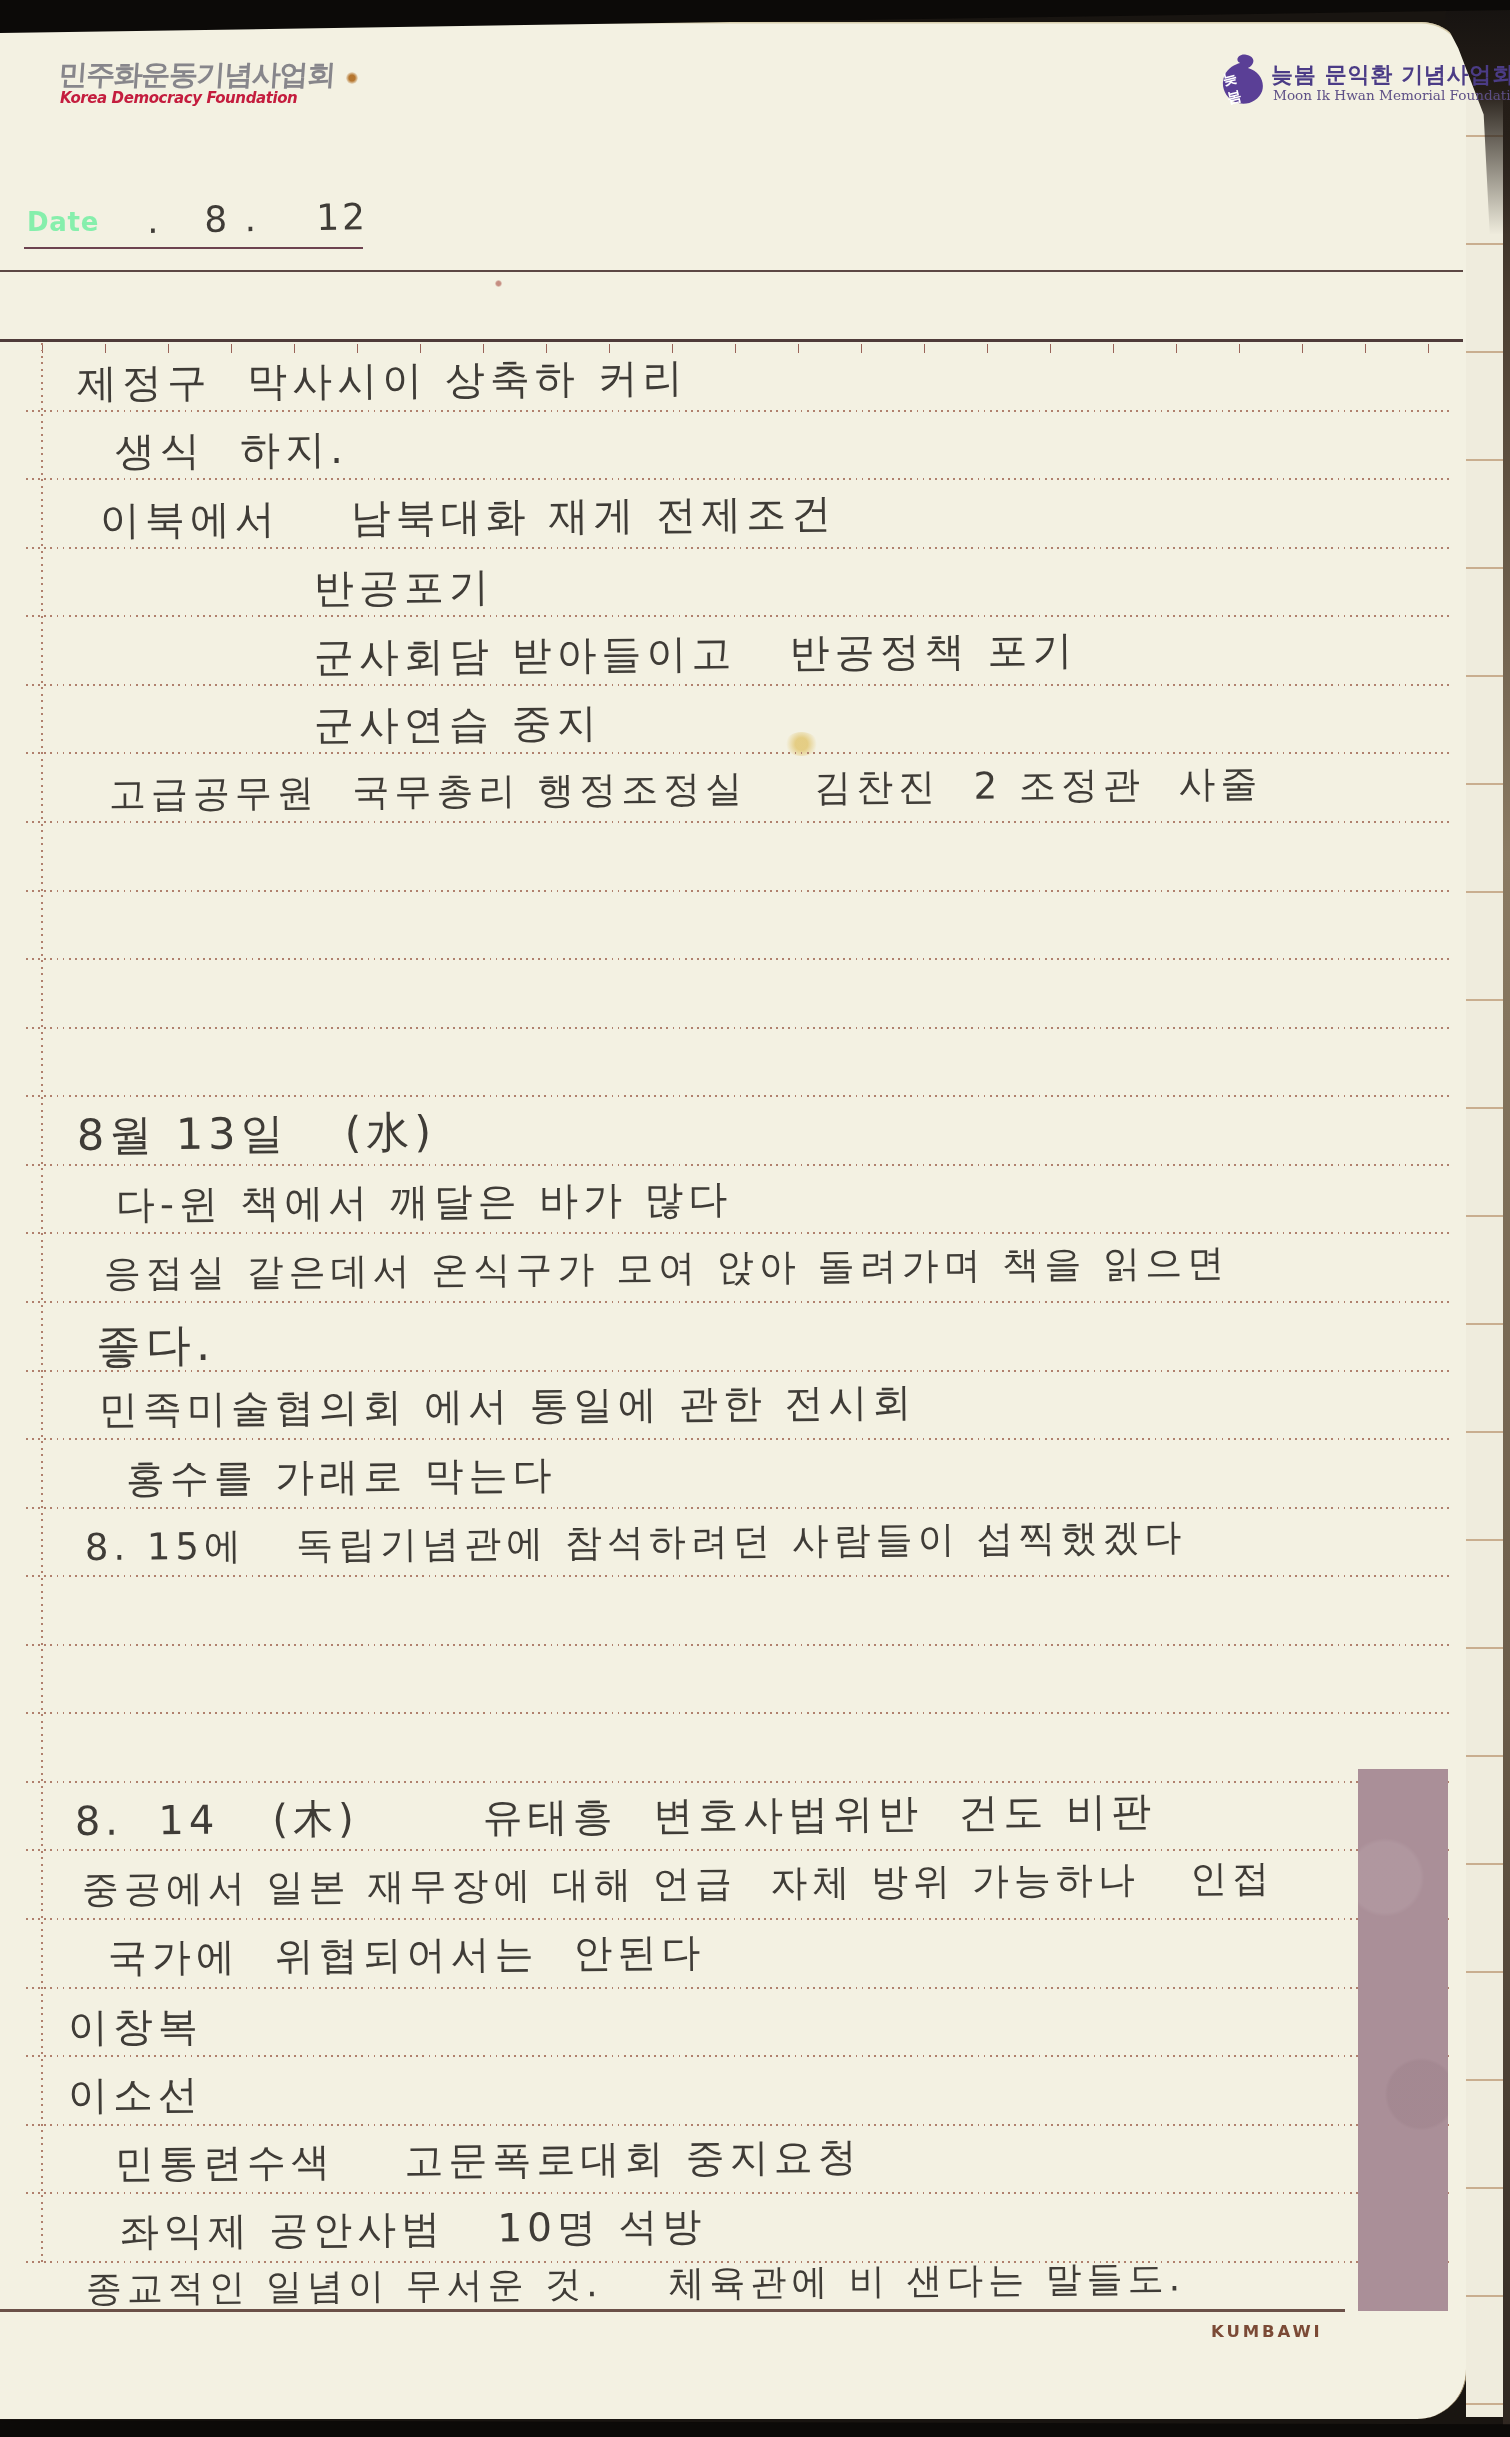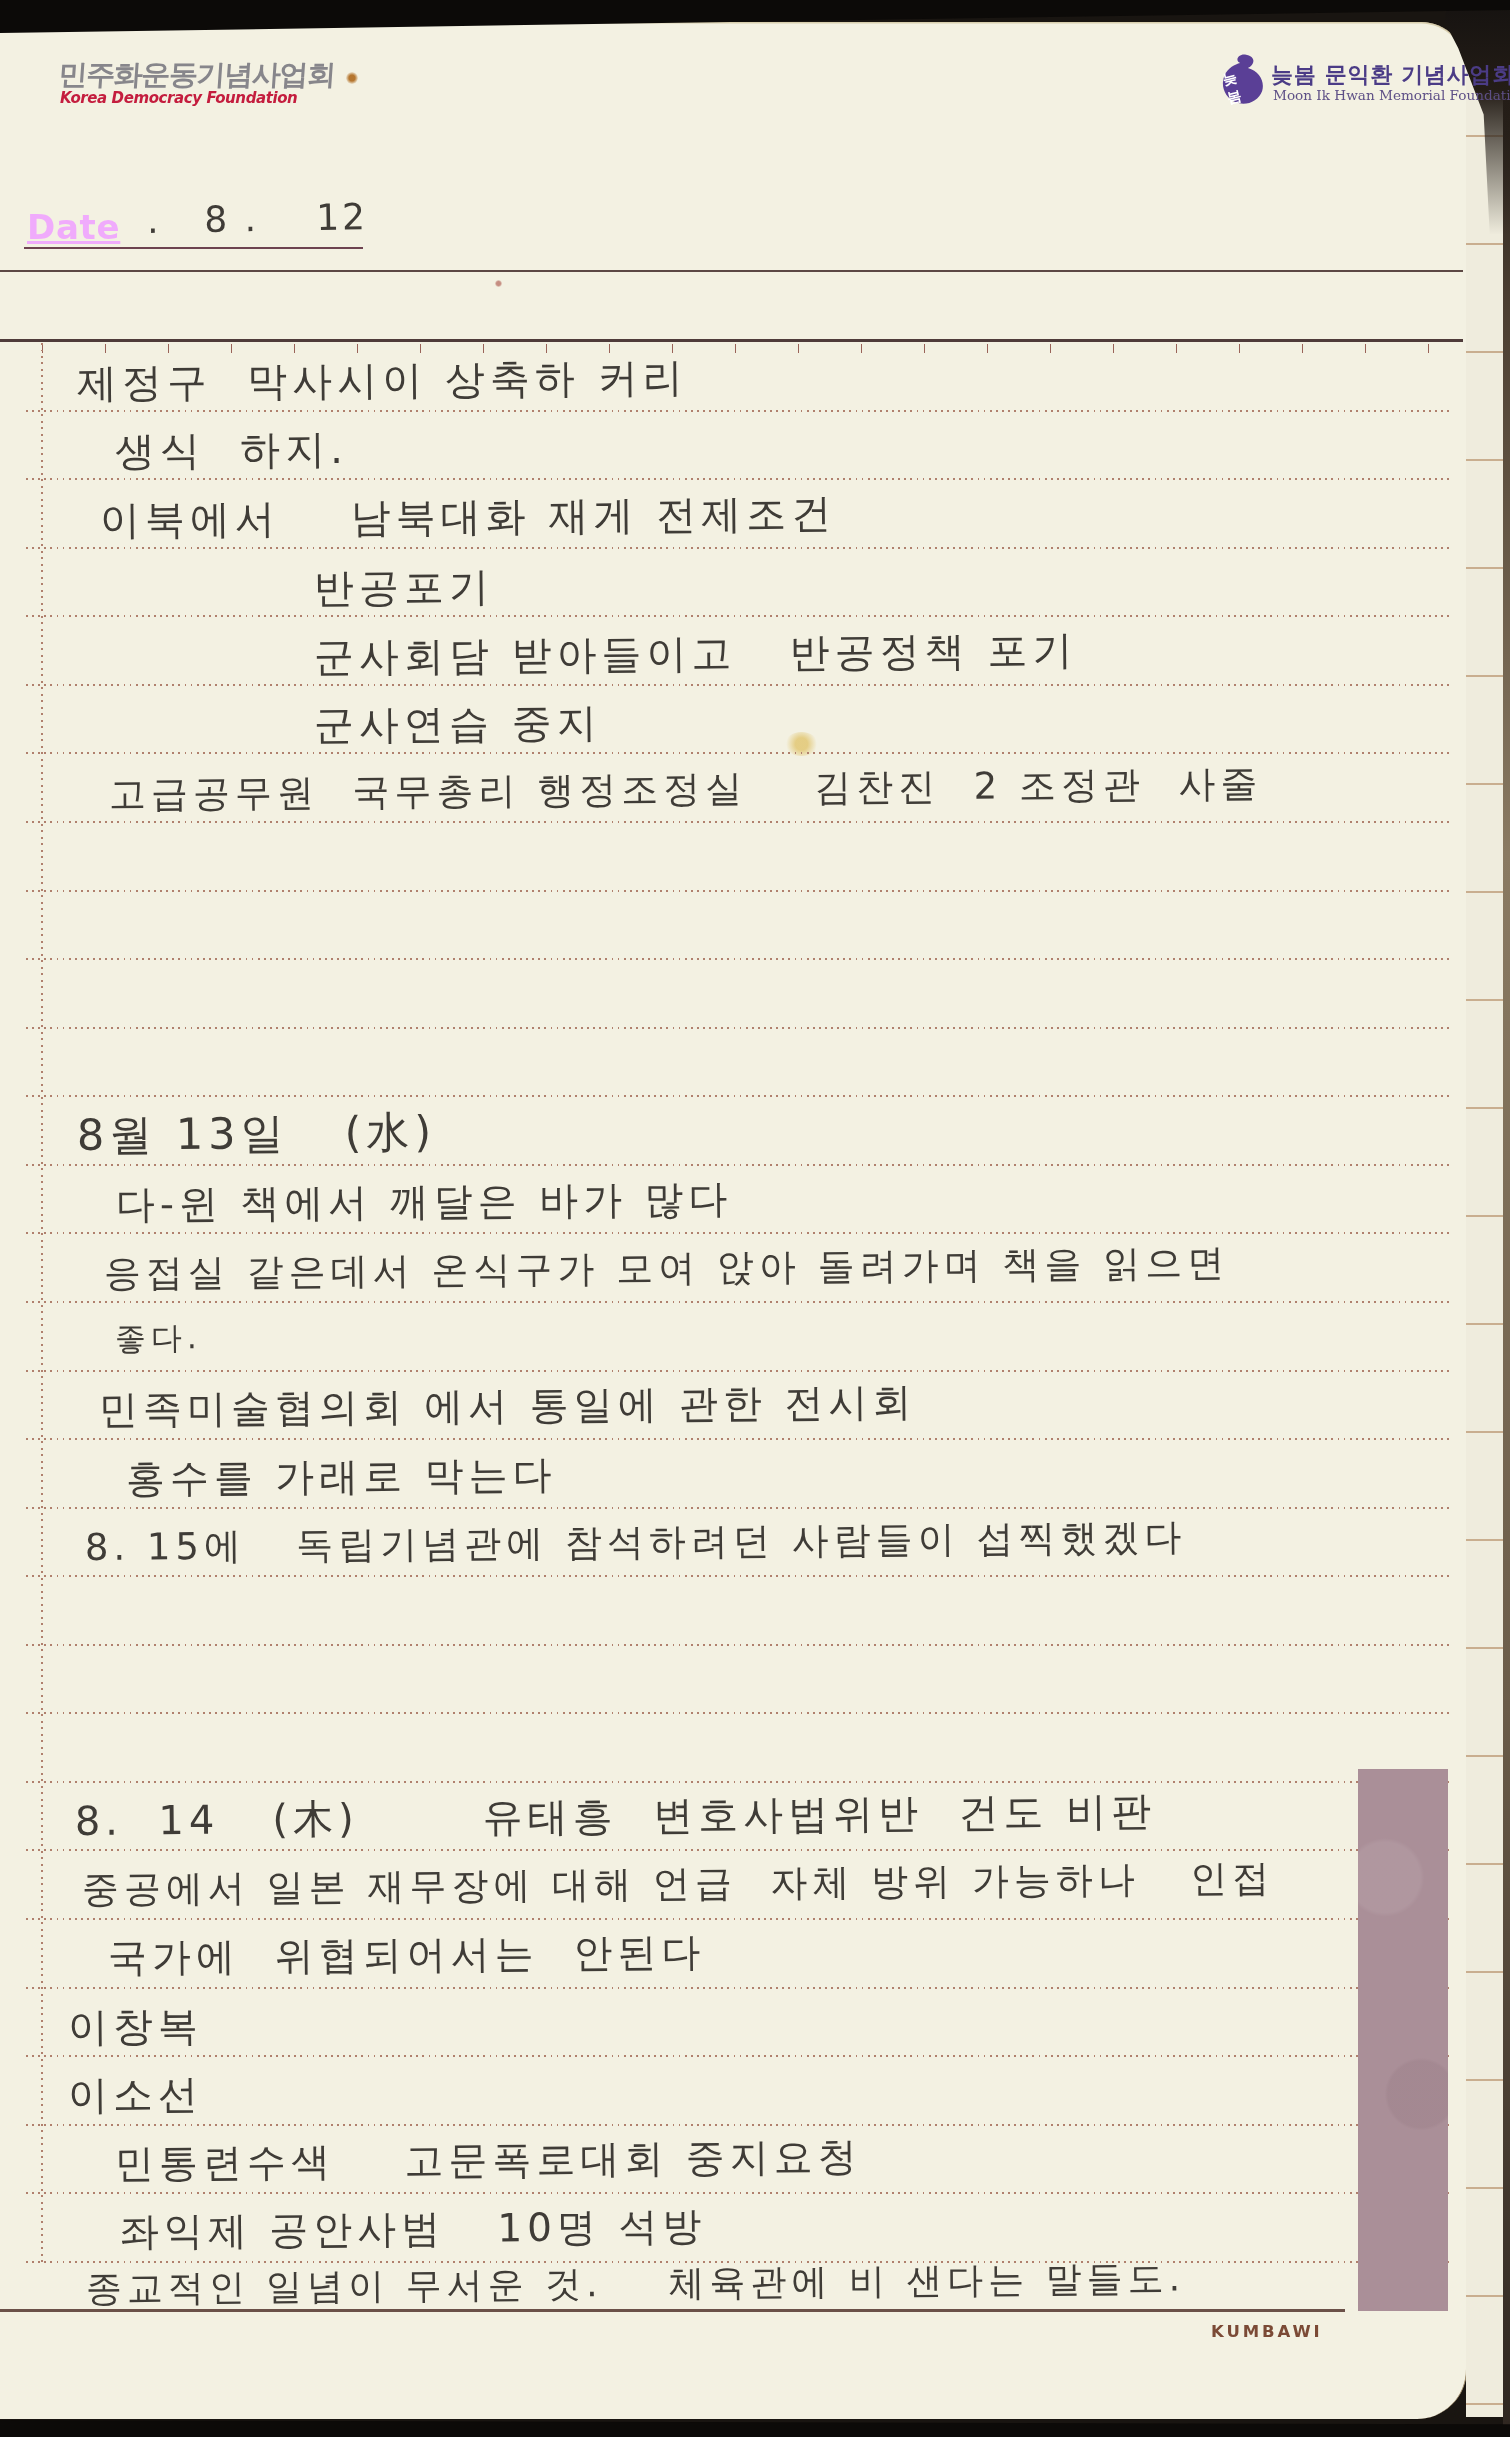--- a/index.html
+++ b/index.html
@@ -39,22 +39,22 @@
         color:#c41d3e;letter-spacing:-0.4px;white-space:pre;}
   #mihf{position:absolute;left:1218px;top:53px;}
   #mihf-kr{position:absolute;left:53px;top:7.2px;font-size:22px;font-weight:600;color:#4b3c86;
         letter-spacing:0.7px;white-space:pre;}
   #mihf-en{position:absolute;left:55px;top:34px;font-size:13.6px;color:#5d4f86;
         font-family:"DejaVu Serif",serif;white-space:pre;}
   #mihf-mark{position:absolute;left:0;top:0;width:47px;height:53px;}
   #mihf-mark-text{position:absolute;left:7.2px;top:16px;font-size:14.3px;font-weight:bold;color:#fff;
         transform:rotate(-14deg);letter-spacing:-1.4px;}
   
-  #date-label{position:absolute;left:27px;top:207px;font-size:34px;font-weight:bold;color:#f0abfc;
-        letter-spacing:0.7px;text-decoration:underline;}
+  #date-label{position:absolute;left:27px;top:207px;font-size:26px;font-weight:bold;color:#86efac;
+        letter-spacing:0.7px;}
   #date-value{position:absolute;left:147px;top:198px;font-size:36px;color:#3f3c37;white-space:pre;
         transform:rotate(-1deg);letter-spacing:2.9px;}
   #date-underline{position:absolute;left:24px;top:247px;width:339px;height:2.2px;background:#6d4350;}
   
   .hand{position:absolute;color:#3f3c37;white-space:pre;letter-spacing:5px;line-height:1.1;
         transform:rotate(-.55deg);transform-origin:left bottom;}
   
   #pink-block{position:absolute;left:1358px;top:1769px;width:90px;height:542px;background:#aa8f98;
         background-image:radial-gradient(circle at 30% 20%,rgba(255,255,255,.07) 0 8%,transparent 9%),
                          radial-gradient(circle at 70% 60%,rgba(90,60,70,.08) 0 10%,transparent 11%);}
@@ -140,21 +140,21 @@
       <div class="hand" style="left: 77px; top: 361px; font-size: 40px;">제정구  막사시이 상축하 커리</div>
       <div class="hand" style="left: 115px; top: 429px; font-size: 40px;">생식  하지.</div>
       <div class="hand" style="left: 100px; top: 498px; font-size: 40px;">이북에서    남북대화 재게 전제조건</div>
       <div class="hand" style="left: 314px; top: 566px; font-size: 40px;">반공포기</div>
       <div class="hand" style="left: 314px; top: 635px; font-size: 40px;">군사회담 받아들이고   반공정책 포기</div>
       <div class="hand" style="left: 314px; top: 703px; font-size: 40px;">군사연습 중지</div>
       <div class="hand" style="left: 109px; top: 775px; font-size: 37px;">고급공무원  국무총리 행정조정실    김찬진  2 조정관  사줄</div>
       <div class="hand" style="left: 77px; top: 1112px; font-size: 43px;">8월 13일   (水)</div>
       <div class="hand" style="left: 116px; top: 1184px; font-size: 39px;">다-윈 책에서 깨달은 바가 많다</div>
       <div class="hand" style="left: 104px; top: 1254px; font-size: 37px;">응접실 같은데서 온식구가 모여 앉아 돌려가며 책을 읽으면</div>
-      <div class="hand" style="left: 115px; top: 1321px; font-size: 31px;">좋다.</div>
+      <div class="hand" style="left: 96px; top: 1321px; font-size: 45px;">좋다.</div>
       <div class="hand" style="left: 99px; top: 1389px; font-size: 39px;">민족미술협의회 에서 통일에 관한 전시회</div>
       <div class="hand" style="left: 126px; top: 1458px; font-size: 39px;">홍수를 가래로 막는다</div>
       <div class="hand" style="left: 85px; top: 1528px; font-size: 37px;">8. 15에   독립기념관에 참석하려던 사람들이 섭찍했겠다</div>
       <div class="hand" style="left: 75px; top: 1799px; font-size: 40px;">8.  14   (木)       유태흥  변호사법위반  건도 비판</div>
       <div class="hand" style="left: 82px; top: 1870px; font-size: 37px;">중공에서 일본 재무장에 대해 언급  자체 방위 가능하나   인접</div>
       <div class="hand" style="left: 108px; top: 1937px; font-size: 39px;">국가에  위협되어서는  안된다</div>
       <div class="hand" style="left: 68px; top: 2005px; font-size: 40px;">이창복</div>
       <div class="hand" style="left: 68px; top: 2073px; font-size: 40px;">이소선</div>
       <div class="hand" style="left: 115px; top: 2143px; font-size: 39px;">민통련수색    고문폭로대회 중지요청</div>
       <div class="hand" style="left: 120px; top: 2211px; font-size: 39px;">좌익제 공안사범   10명 석방</div>

